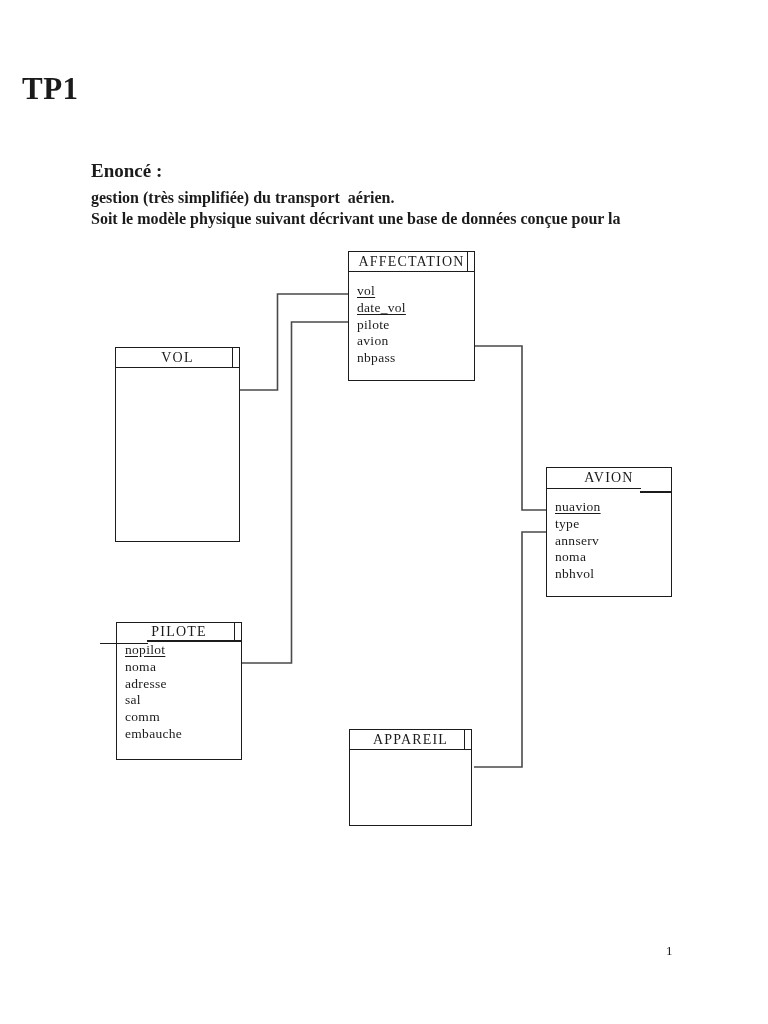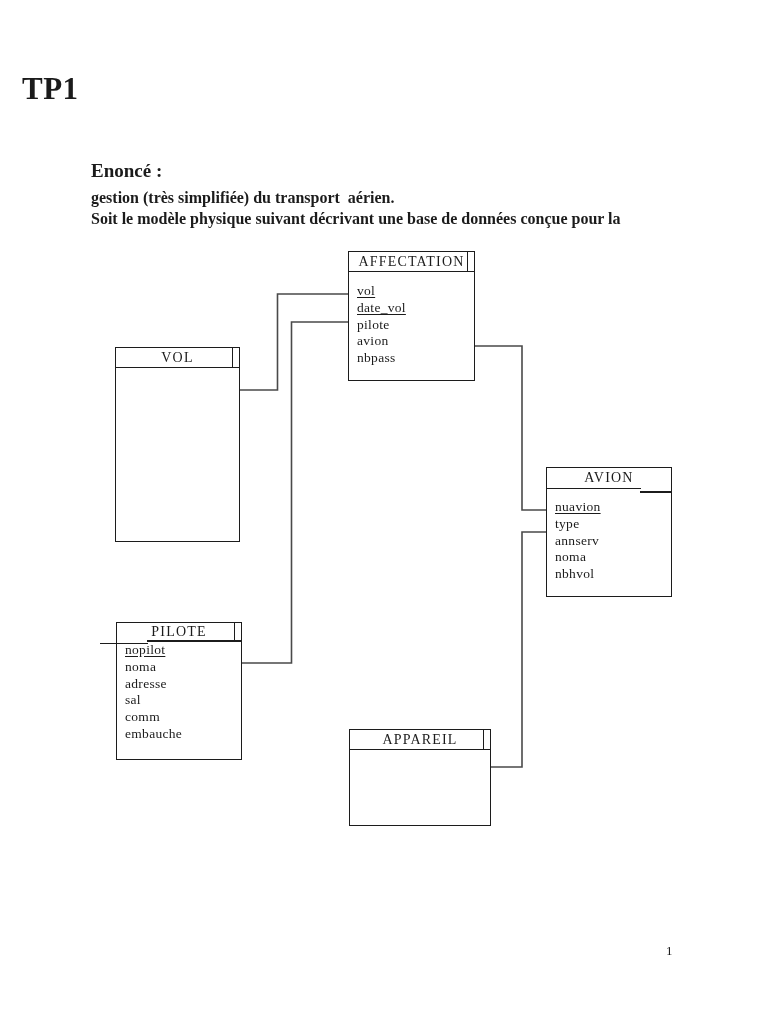--- a/index.html
+++ b/index.html
@@ -169,21 +169,21 @@
     <div class="entity-fields" style="padding-top:1px;">
       <div class="field pk">nopilot</div>
       <div class="field">noma</div>
       <div class="field">adresse</div>
       <div class="field">sal</div>
       <div class="field">comm</div>
       <div class="field">embauche</div>
     </div>
   </div>
 
-  <div class="entity" style="left:349px; top:729px; width:142px; height:97px;">
+  <div class="entity" style="left:349px; top:729px; width:123px; height:97px;">
     <div class="entity-header">
       <span>APPAREIL</span>
       <span class="hdr-tick"></span>
     </div>
   </div>
 
   <div class="page-number">1</div>
 
 </div>
 

